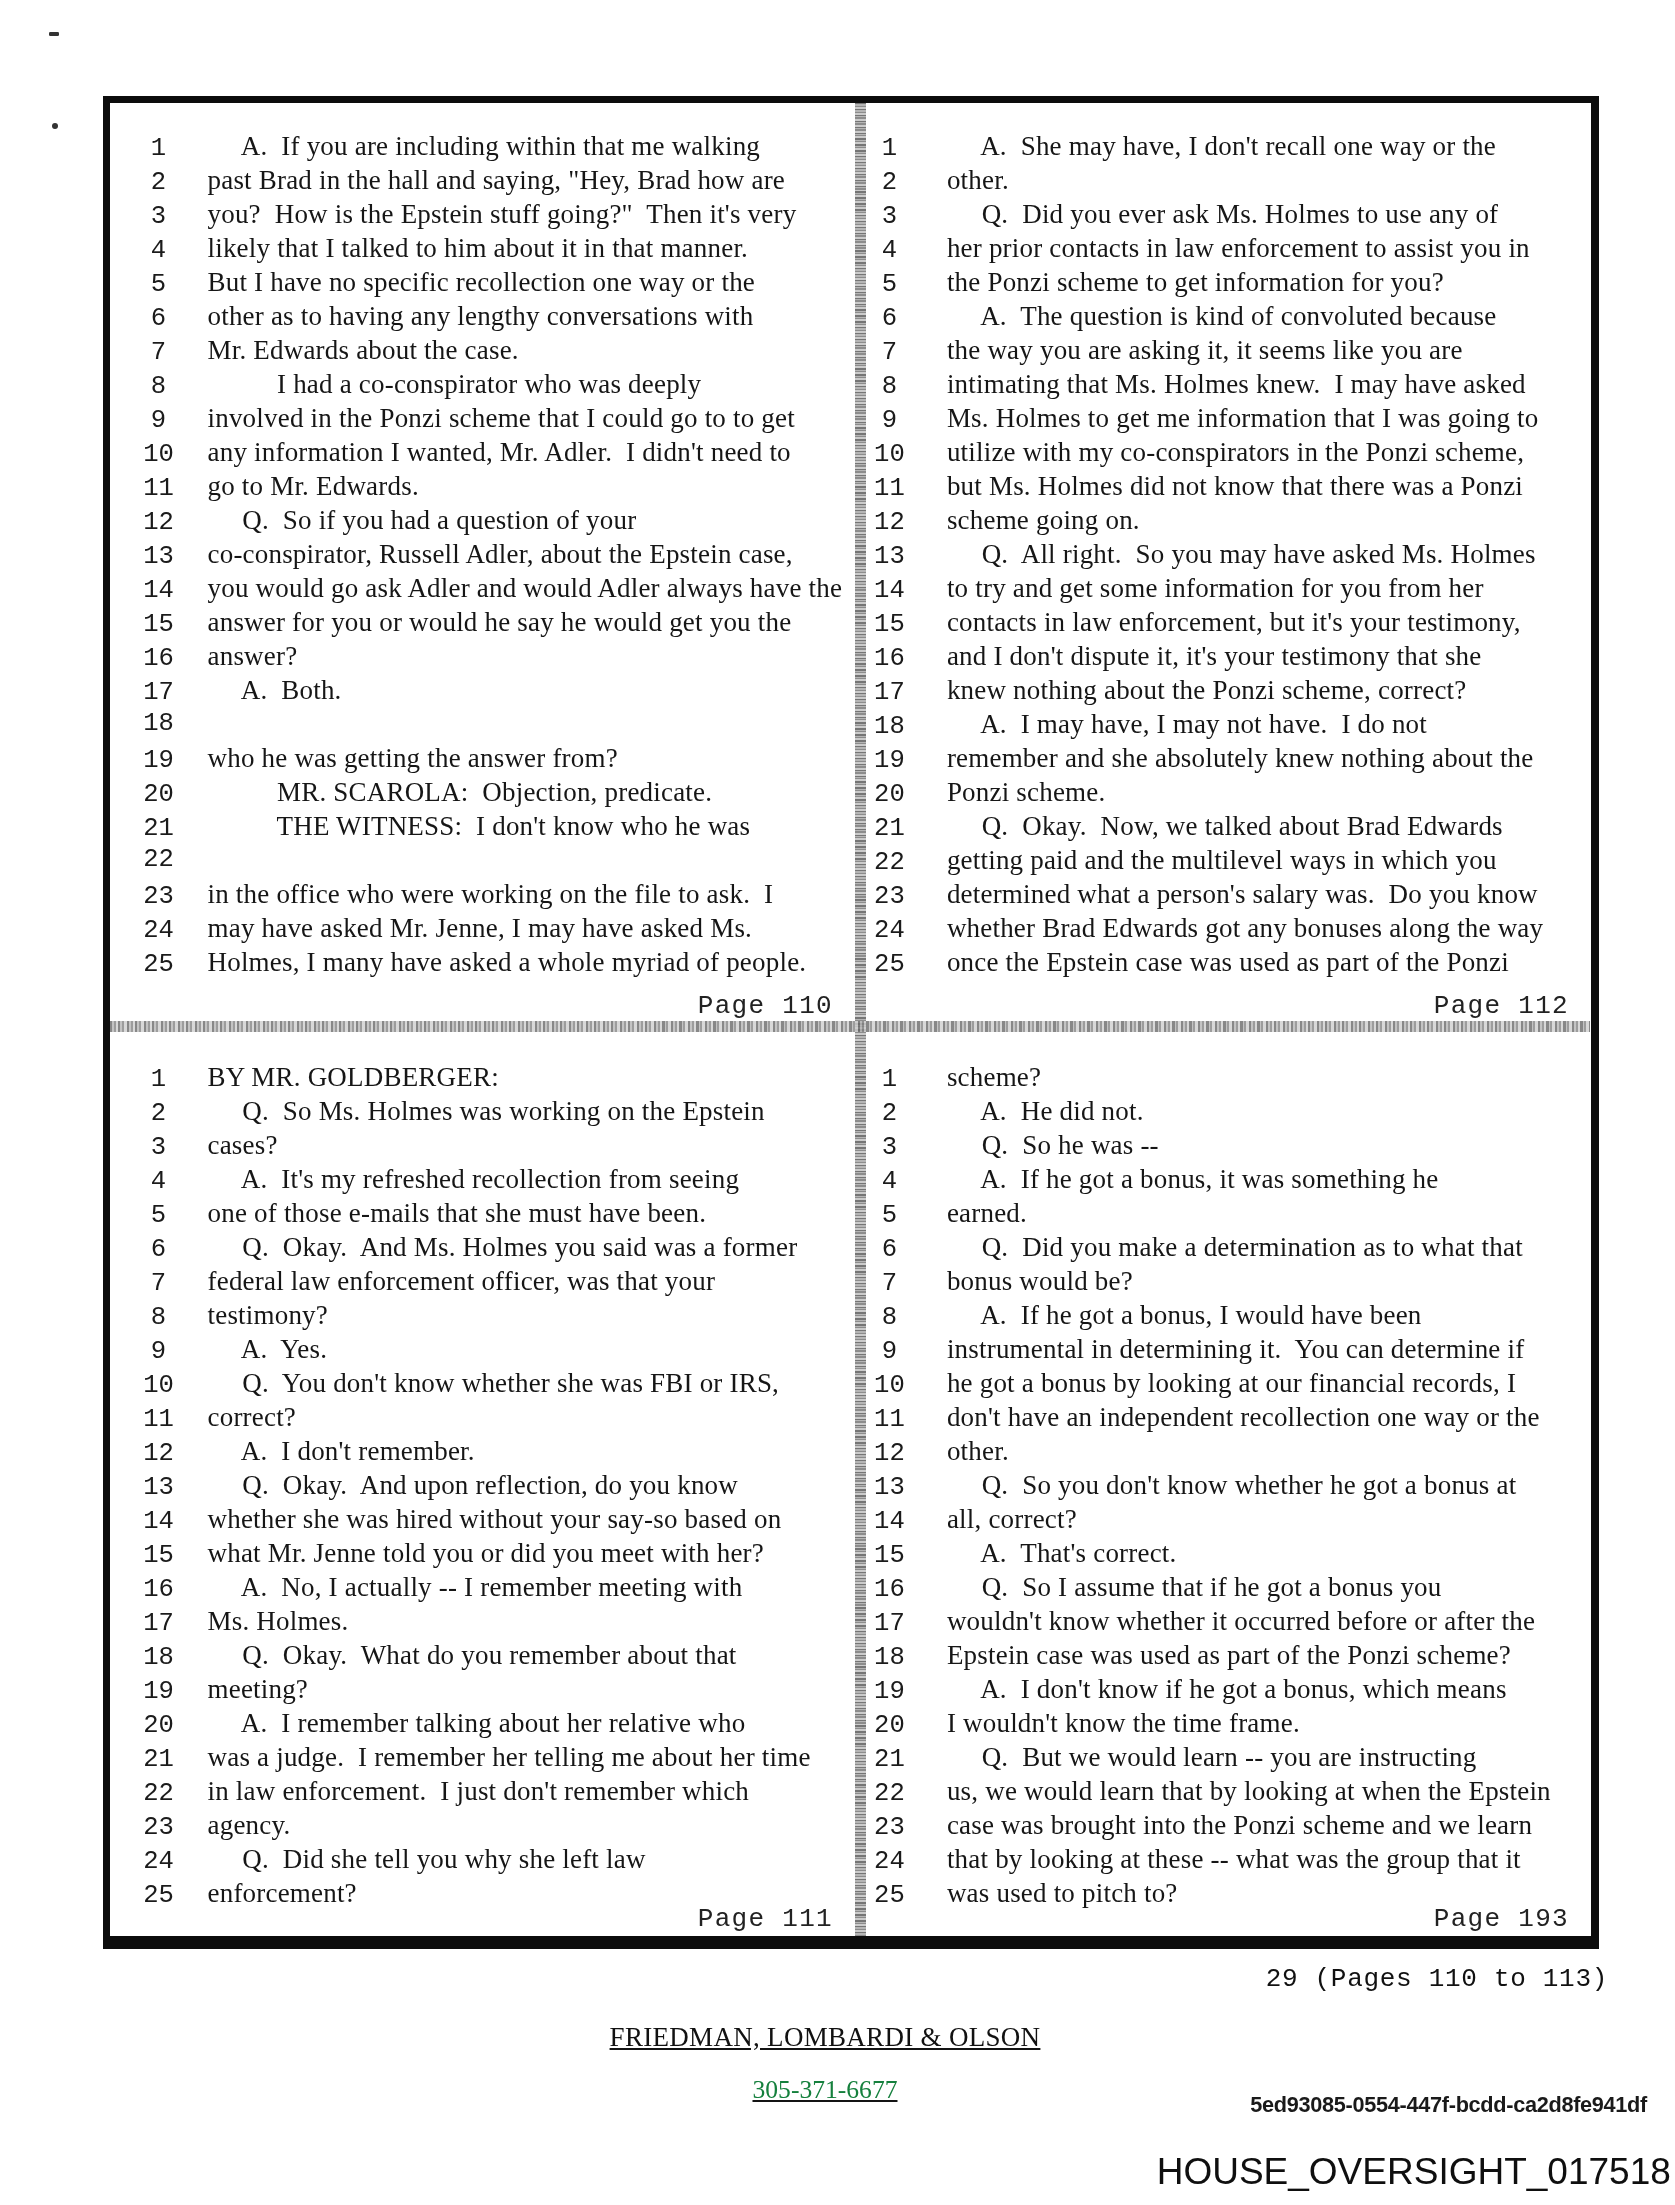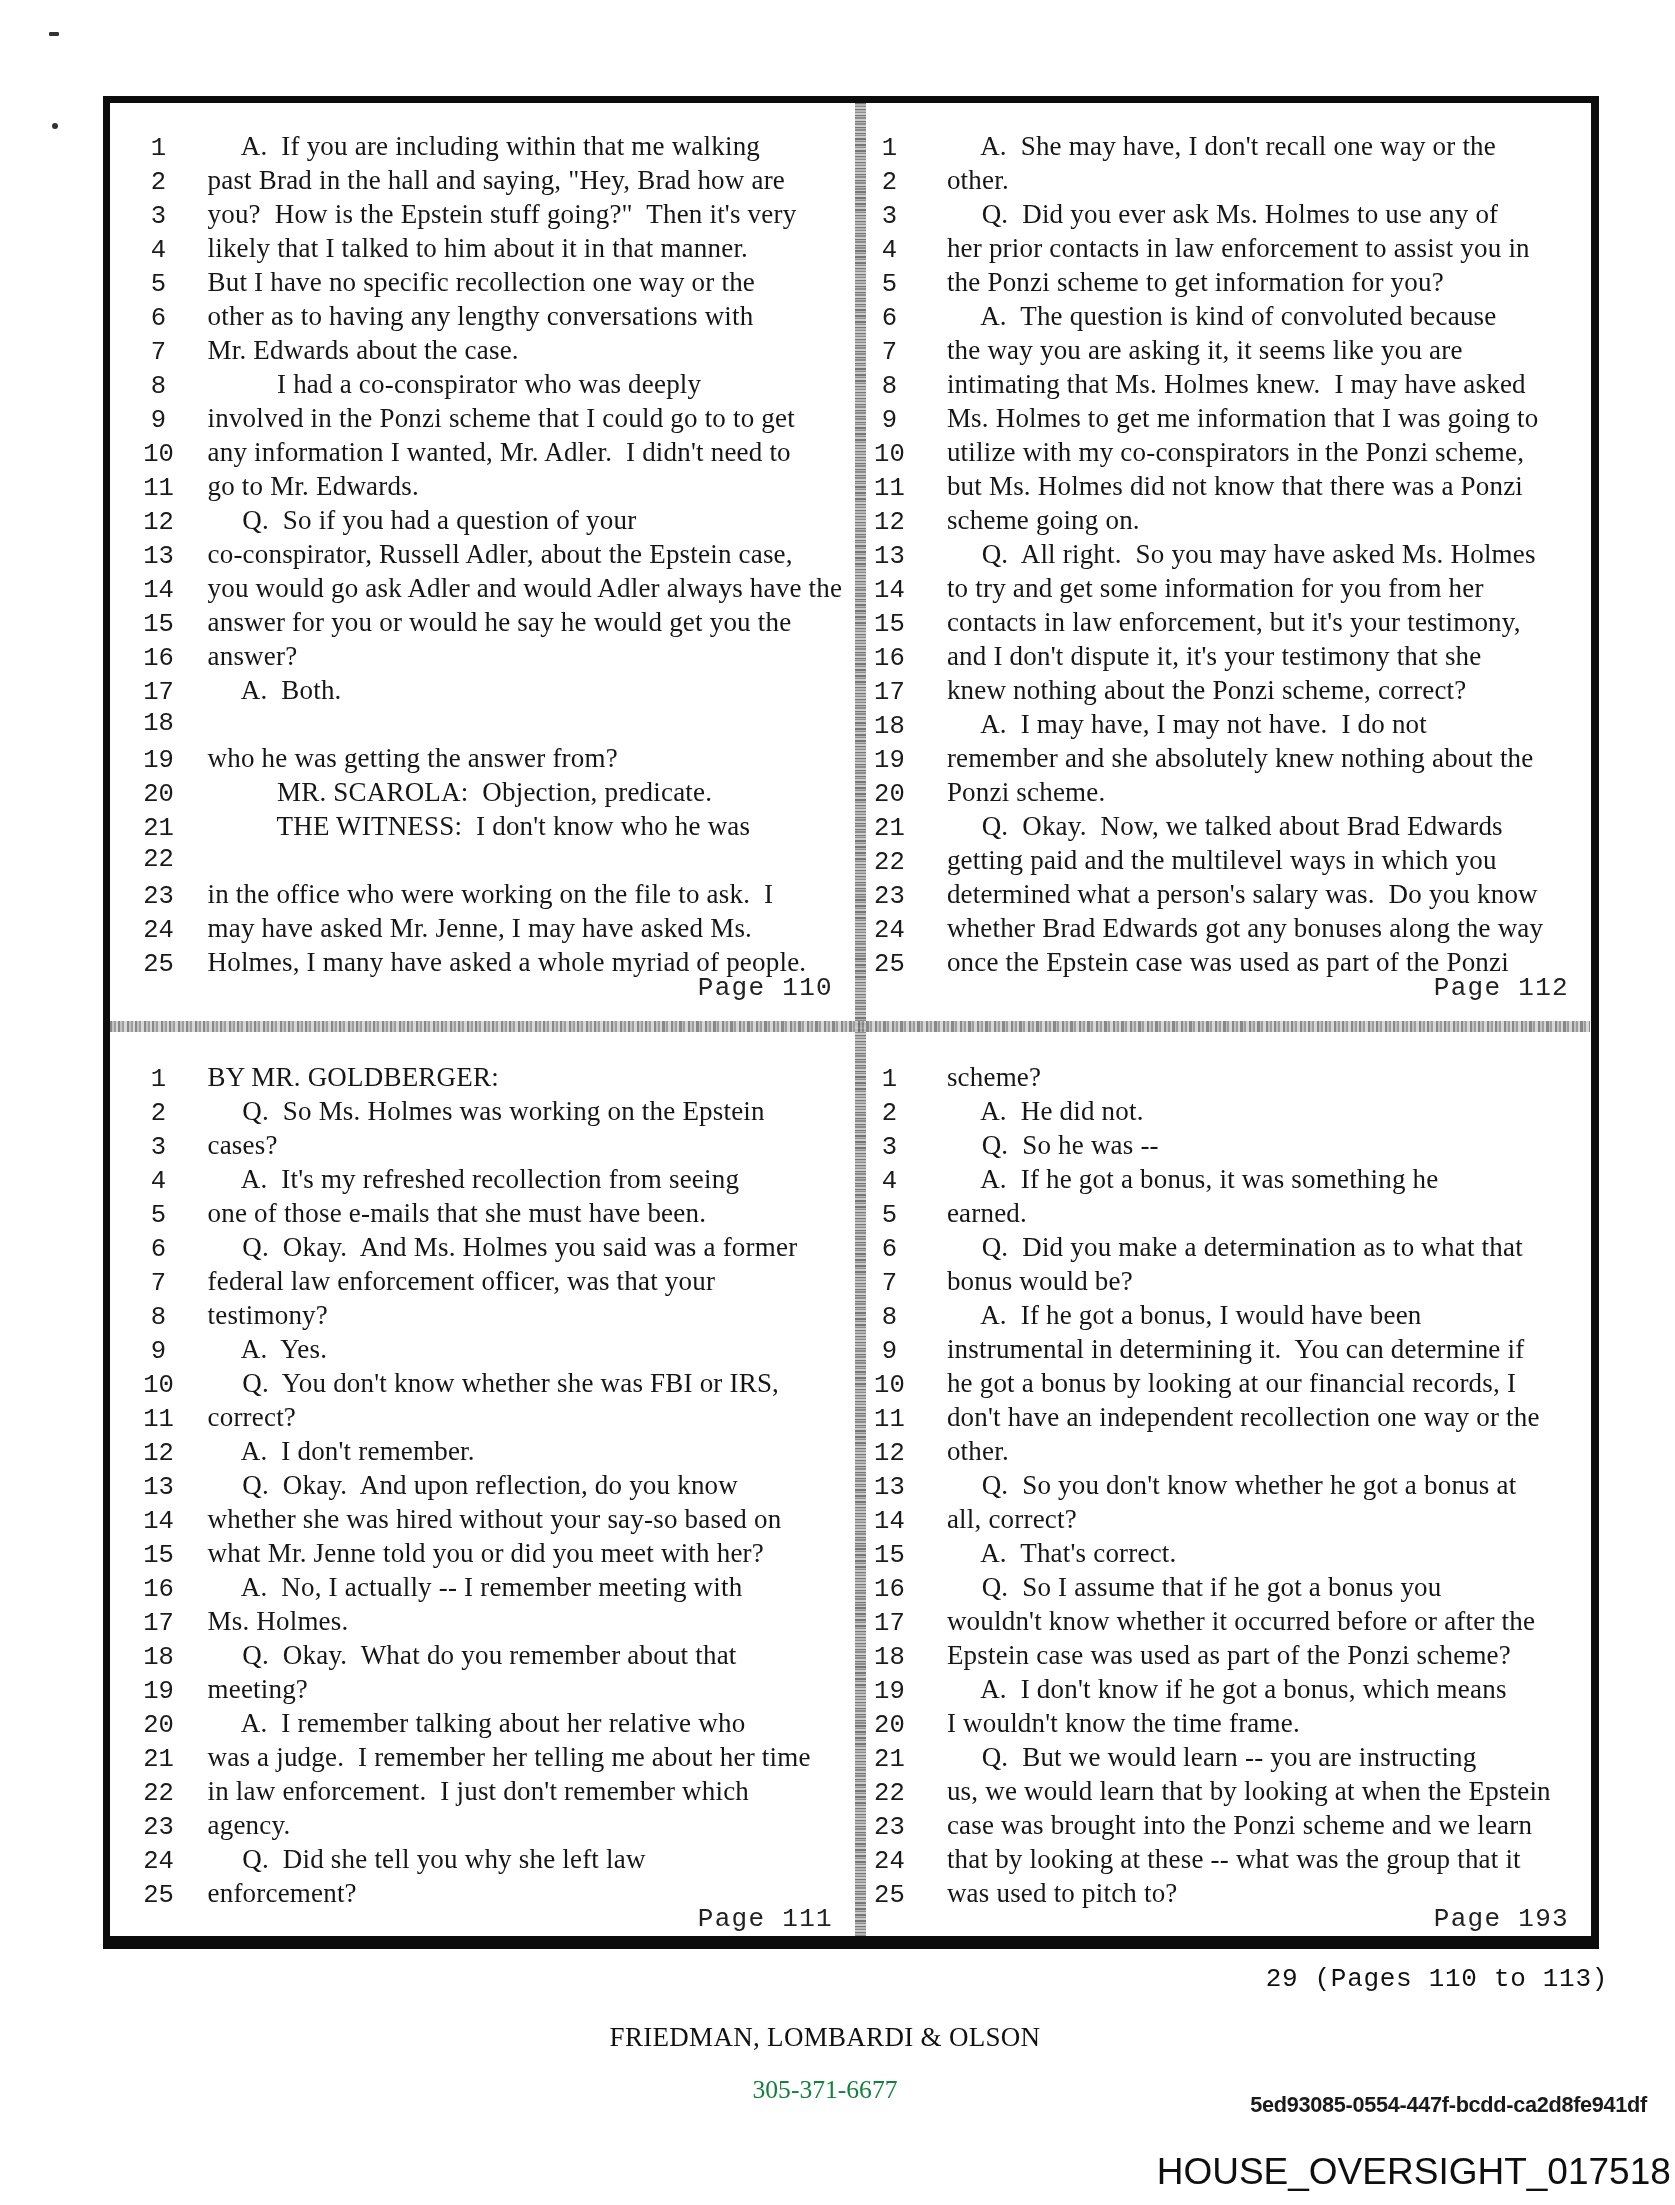--- a/index.html
+++ b/index.html
@@ -63,38 +63,39 @@
     margin-left:26px;
     white-space:pre;
     font-size:27px;
     letter-spacing:0.2px;
     color:#161616;
     flex:0 0 auto;
   }
   .q-tr .lt,.q-br .lt{margin-left:41px;text-align:right;}
   .page-label{
     position:absolute;
-    right:22px;bottom:18px;
+    right:22px;bottom:0;
     font-family:"Liberation Mono","DejaVu Sans Mono",monospace;
     font-size:26px;color:#222;
     letter-spacing:1.3px;
   }
   .q-bl .page-label,.q-br .page-label{bottom:1.3px;}
 
   .footer-range{
     position:absolute;
     top:1964px;right:68px;
     font-family:"Liberation Mono","DejaVu Sans Mono",monospace;
     font-size:26px;color:#111;
     letter-spacing:0.7px;
   }
   .footer-center{
     position:absolute;
     top:2022px;left:0;width:1650px;
     text-align:center;
+    text-decoration:underline;
   }
   .firm{font-size:27px;letter-spacing:0.3px;color:#111;}
   .phone{font-size:25.6px;margin-top:22px;color:#15803d;}
   .doc-id{
     position:absolute;
     top:2092px;right:29px;
     font-family:"Liberation Sans","DejaVu Sans",sans-serif;
     font-weight:bold;
     font-size:21.7px;color:#1a1a1a;
     letter-spacing:-0.3px;

